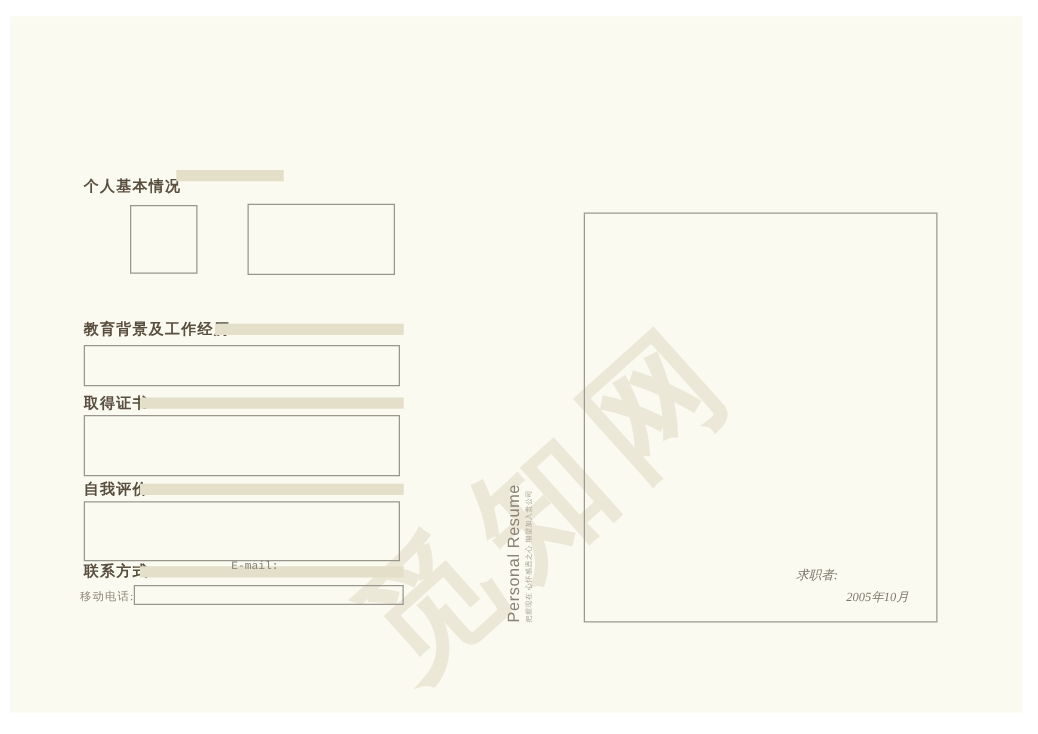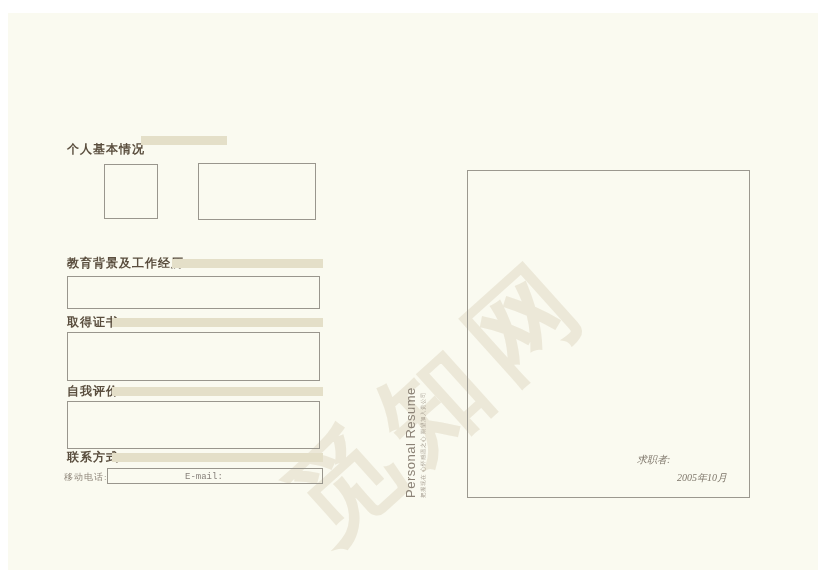--- a/index.html
+++ b/index.html
@@ -98,21 +98,21 @@
 
     <div class="sec-header" style="left:67px; top:384px;">自我评价</div>
     <div class="accent-bar" style="left:112px; top:387px; width:211px;"></div>
     <div class="field-box" style="left:67px; top:401px; width:253px; height:48px;"></div>
 
     <div class="sec-header" style="left:67px; top:450px;">联系方式</div>
     <div class="accent-bar" style="left:112px; top:453px; width:211px;"></div>
 
     <div class="small-label" style="left:64px; top:471px;">移动电话:</div>
     <div class="field-box" style="left:107px; top:468px; width:216px; height:16px;"></div>
-    <div class="mono-label" style="left:165px; top:472px;padding-left:20px;">E-mail:</div>
+    <div class="mono-label" style="left:165px; top:448px;padding-left:20px;">E-mail:</div>
 
     <div class="spine">
       <div class="spine-title">Personal Resume</div>
       <div class="spine-tagline">把握现在 心怀感恩之心 期望加入贵公司</div>
     </div>
 
     <div class="letter-box"></div>
 
     <div class="signature" style="left:637px; top:453px;">求职者:</div>
     <div class="signature" style="left:677px; top:471px;text-align:right;">2005年10月</div>

